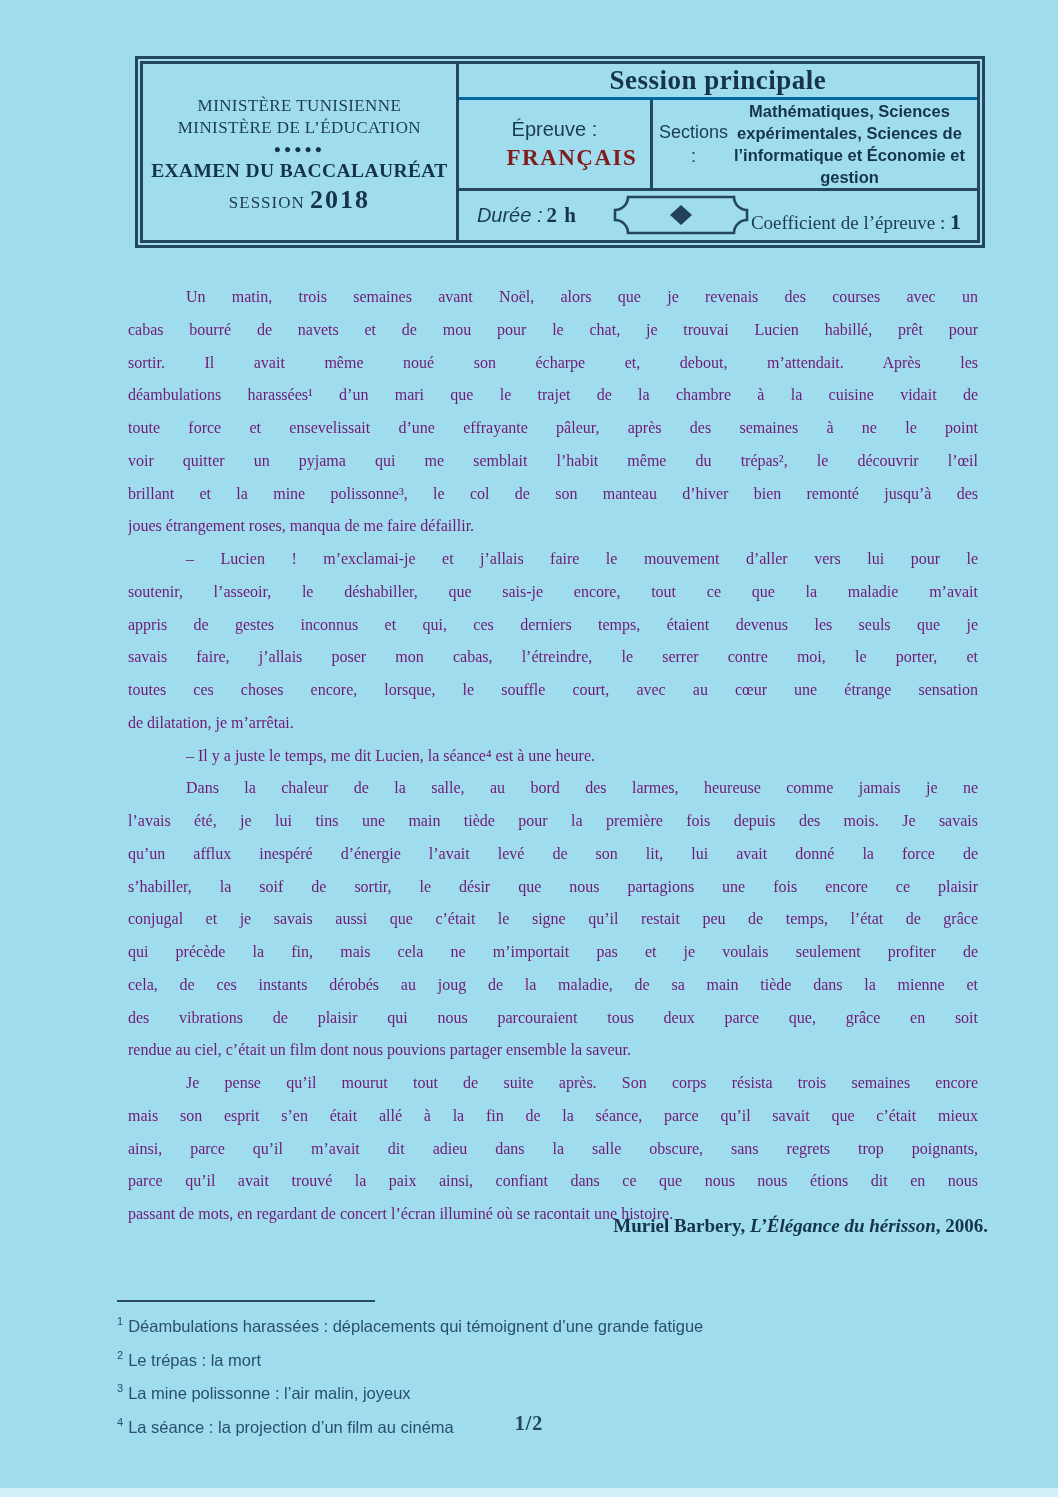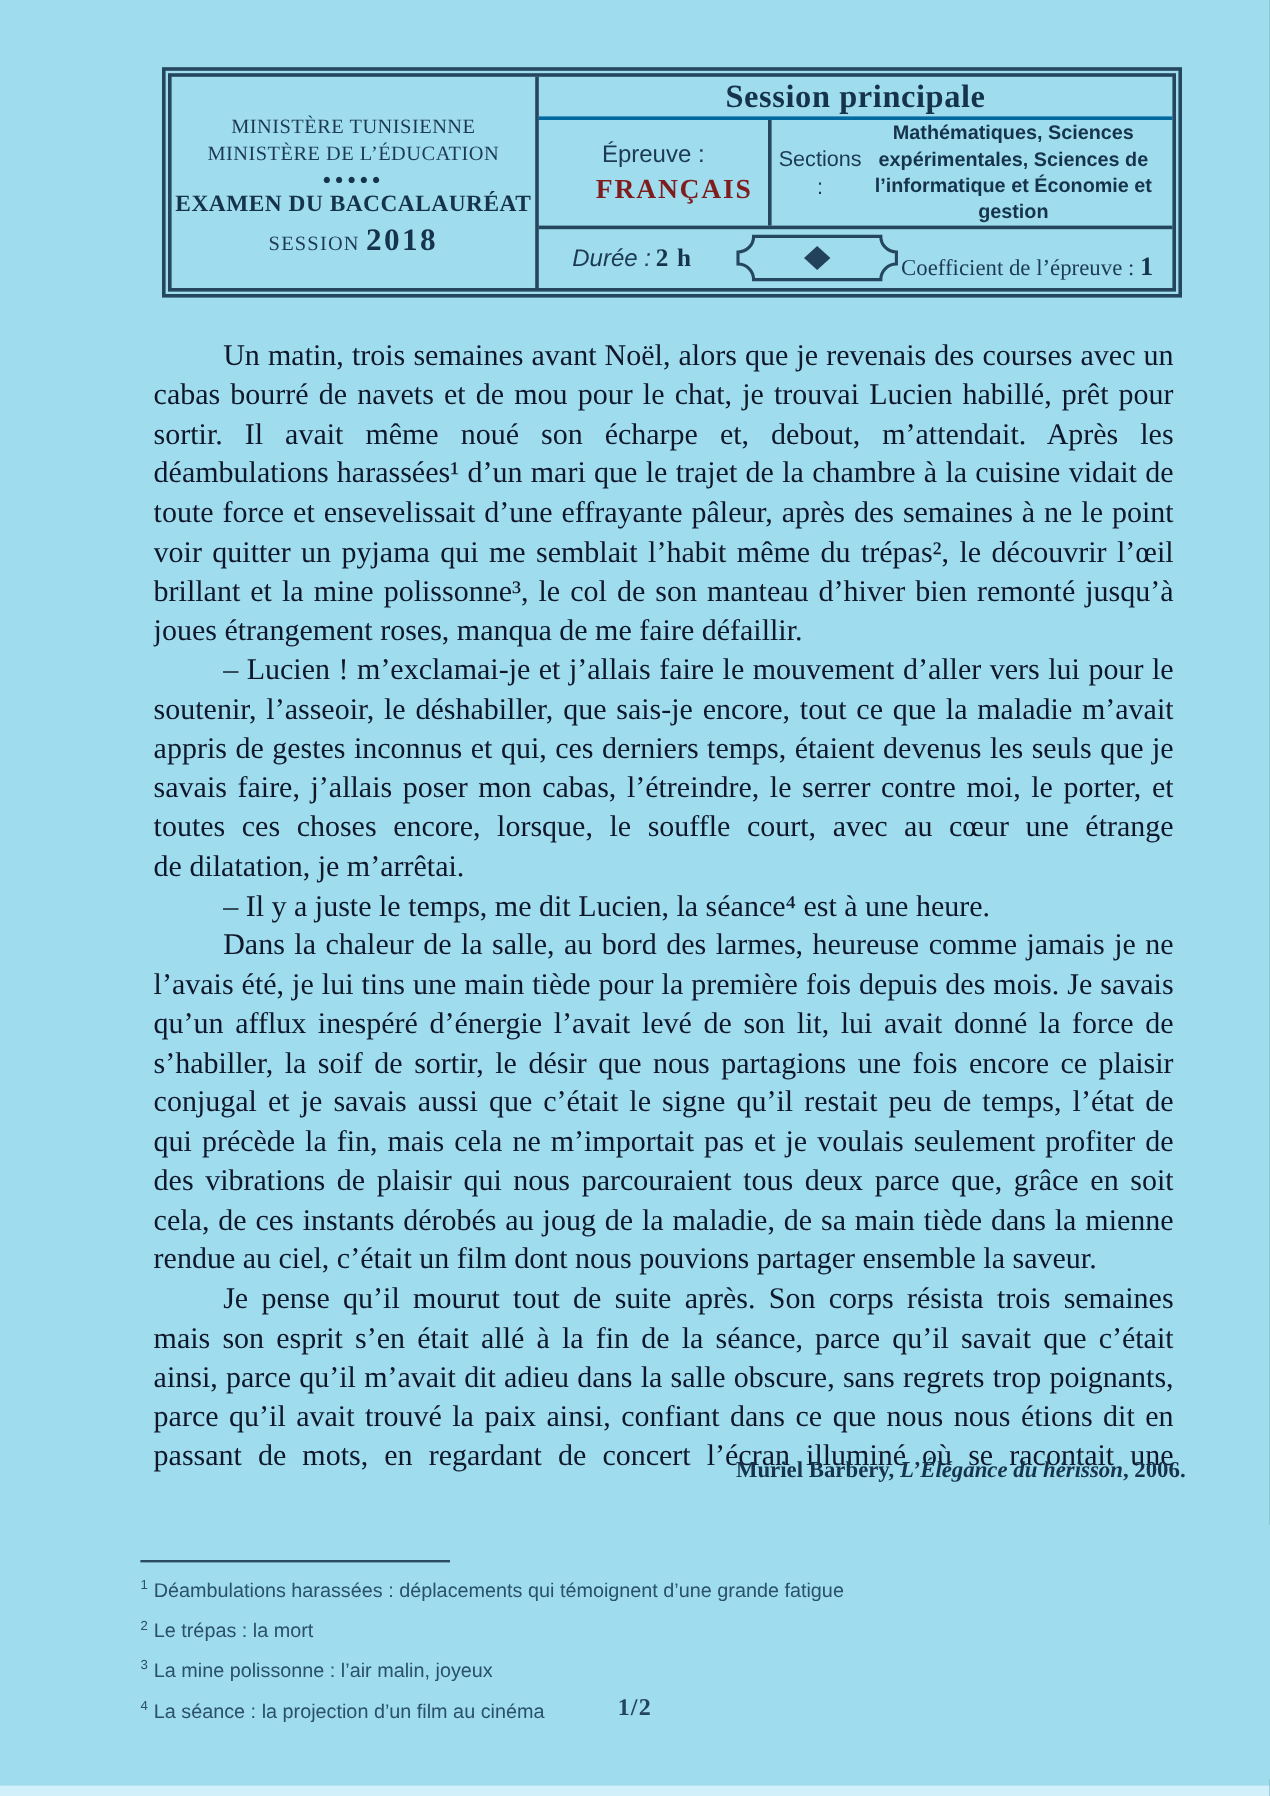--- a/index.html
+++ b/index.html
@@ -49,31 +49,31 @@
   }
   .epreuve-label { font-family: "Liberation Sans", sans-serif; font-size: 20px; color: #1c3a54; line-height: 28px; }
   .epreuve-value { font-size: 23px; font-weight: bold; letter-spacing: 1.5px; color: #7f1d1d; line-height: 30px; margin-left: 35px; }
   .cell-sections {
     flex: 1; display: flex; flex-direction: row; align-items: center; justify-content: center;
     text-align: center; padding: 0 6px;
   }
   .sections-label { font-family: "Liberation Sans", sans-serif; font-size: 18px; color: #1c3a54; line-height: 24px; }
   .sections-value { font-family: "Liberation Sans", sans-serif; font-size: 16.5px; font-weight: bold; color: #16334c; line-height: 22px; }
   .hrow3 { height: 50px; display: flex; align-items: center; padding: 0 12px; }
-  .duree { white-space: nowrap; margin-left: 16px; }
+  .duree { white-space: nowrap; margin-left: 6px; }
   .duree-label { font-family: "Liberation Sans", sans-serif; font-style: italic; font-size: 20px; color: #1c3a54; }
   .duree-value { font-size: 21px; font-weight: bold; color: #16334c; letter-spacing: 1px; }
   .bracket-wrap { margin-left: 34px; margin-right: auto; display: flex; align-items: center; }
   .coeff { white-space: nowrap; margin-right: 4px; font-size: 19px; color: #1c3a54; margin-top: 14px; }
   .coeff-value { font-size: 22px; font-weight: bold; color: #16334c; }
 
   
   .passage {
     position: absolute; left: 128px; top: 281px; width: 850px;
-    font-size: 25px; line-height: 32.75px; color: #0f172a;
+    font-size: 16px; line-height: 32.75px; color: #701a75;
   }
   .line {
     position: relative; height: 32.75px;
     text-align: justify; text-align-last: justify;
     overflow: hidden; white-space: normal;
   }
   .line.last { text-align-last: left; }
   .line.indent { padding-left: 58px; }
   .attribution {
     position: absolute; right: 70px; top: 1215px;
@@ -161,22 +161,22 @@
       <div class="line">savais faire, j’allais poser mon cabas, l’étreindre, le serrer contre moi, le porter, et</div>
       <div class="line">toutes ces choses encore, lorsque, le souffle court, avec au cœur une étrange sensation</div>
       <div class="line last">de dilatation, je m’arrêtai.</div>
       <div class="line indent last">– Il y a juste le temps, me dit Lucien, la séance⁴ est à une heure.</div>
       <div class="line indent">Dans la chaleur de la salle, au bord des larmes, heureuse comme jamais je ne</div>
       <div class="line">l’avais été, je lui tins une main tiède pour la première fois depuis des mois. Je savais</div>
       <div class="line">qu’un afflux inespéré d’énergie l’avait levé de son lit, lui avait donné la force de</div>
       <div class="line">s’habiller, la soif de sortir, le désir que nous partagions une fois encore ce plaisir</div>
       <div class="line">conjugal et je savais aussi que c’était le signe qu’il restait peu de temps, l’état de grâce</div>
       <div class="line">qui précède la fin, mais cela ne m’importait pas et je voulais seulement profiter de</div>
+      <div class="line">cela, de ces instants dérobés au joug de la maladie, de sa main tiède dans la mienne et</div>
       <div class="line">des vibrations de plaisir qui nous parcouraient tous deux parce que, grâce en soit</div>
-      <div class="line">cela, de ces instants dérobés au joug de la maladie, de sa main tiède dans la mienne et</div>
       <div class="line last">rendue au ciel, c’était un film dont nous pouvions partager ensemble la saveur.</div>
       <div class="line indent">Je pense qu’il mourut tout de suite après. Son corps résista trois semaines encore</div>
       <div class="line">mais son esprit s’en était allé à la fin de la séance, parce qu’il savait que c’était mieux</div>
       <div class="line">ainsi, parce qu’il m’avait dit adieu dans la salle obscure, sans regrets trop poignants,</div>
       <div class="line">parce qu’il avait trouvé la paix ainsi, confiant dans ce que nous nous étions dit en nous</div>
       <div class="line last">passant de mots, en regardant de concert l’écran illuminé où se racontait une histoire.</div>
     </div>
 
   <div class="attribution">
     <span>Muriel Barbery, </span><span class="book-title">L’Élégance du hérisson</span><span>, 2006.</span>

